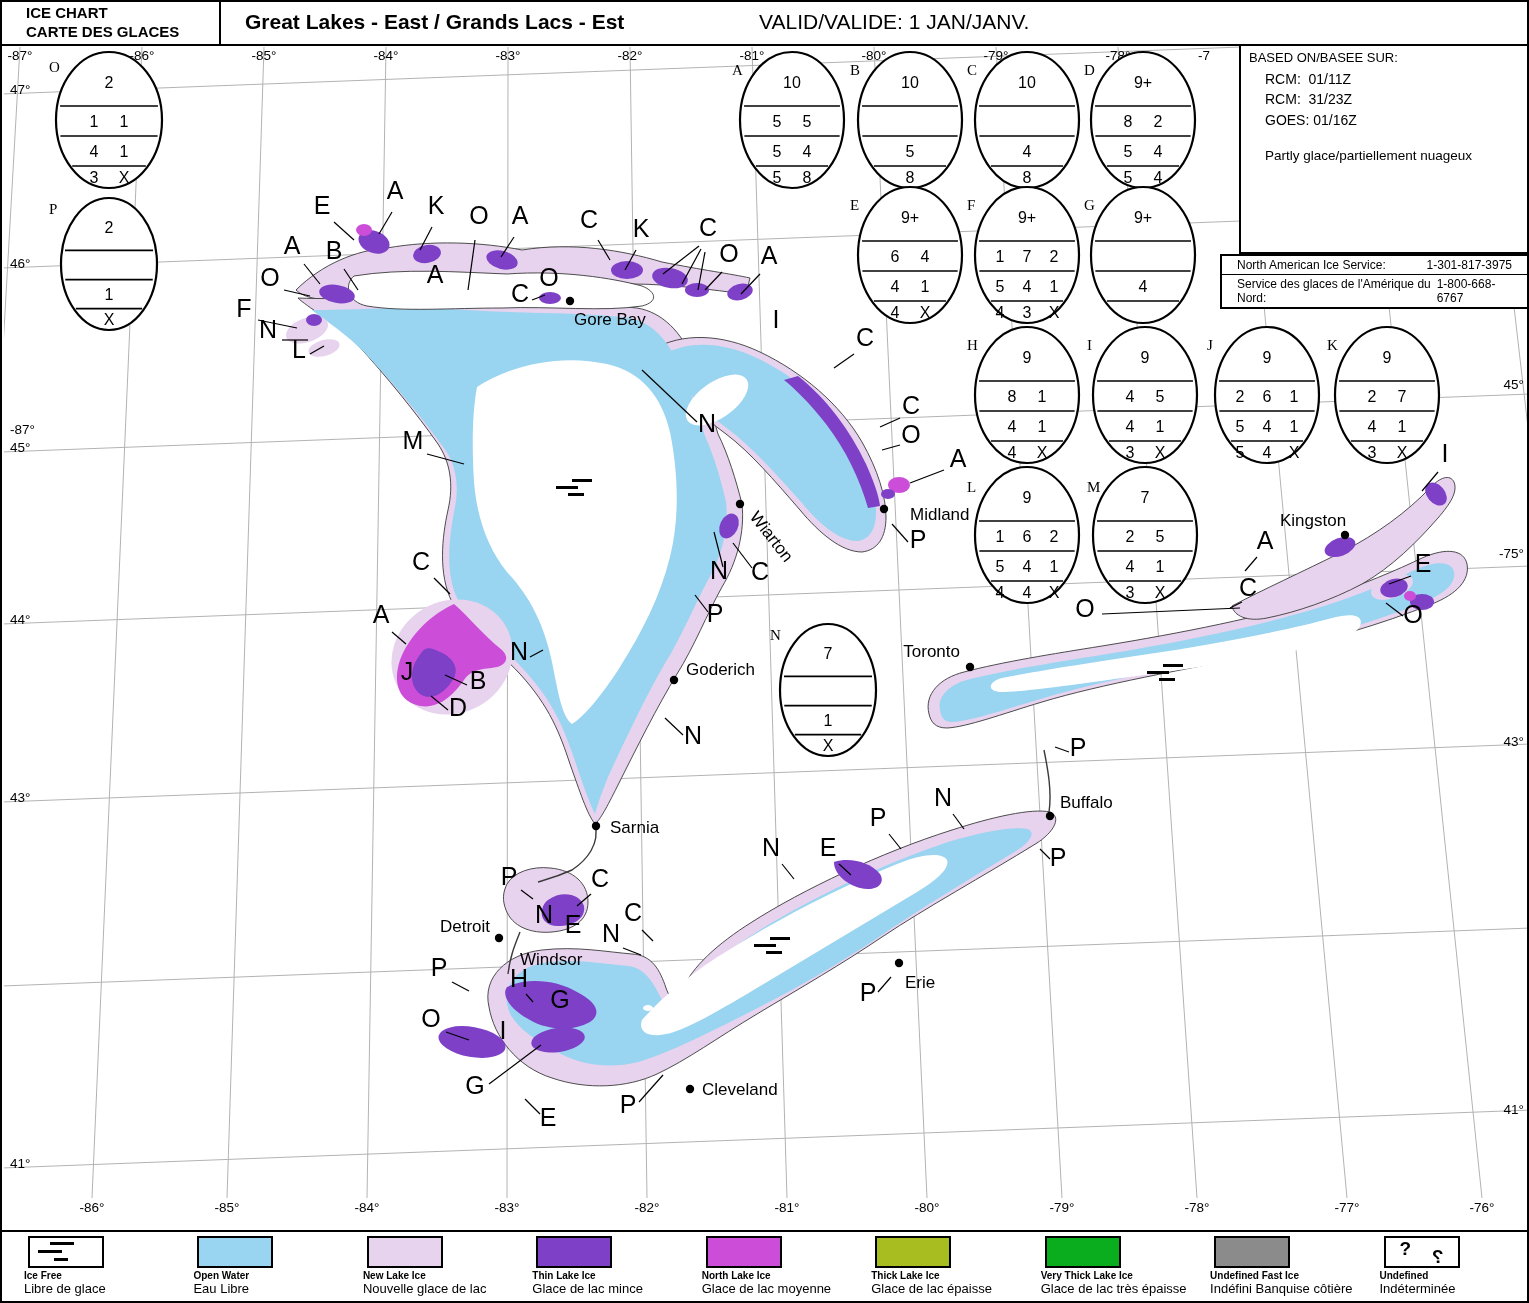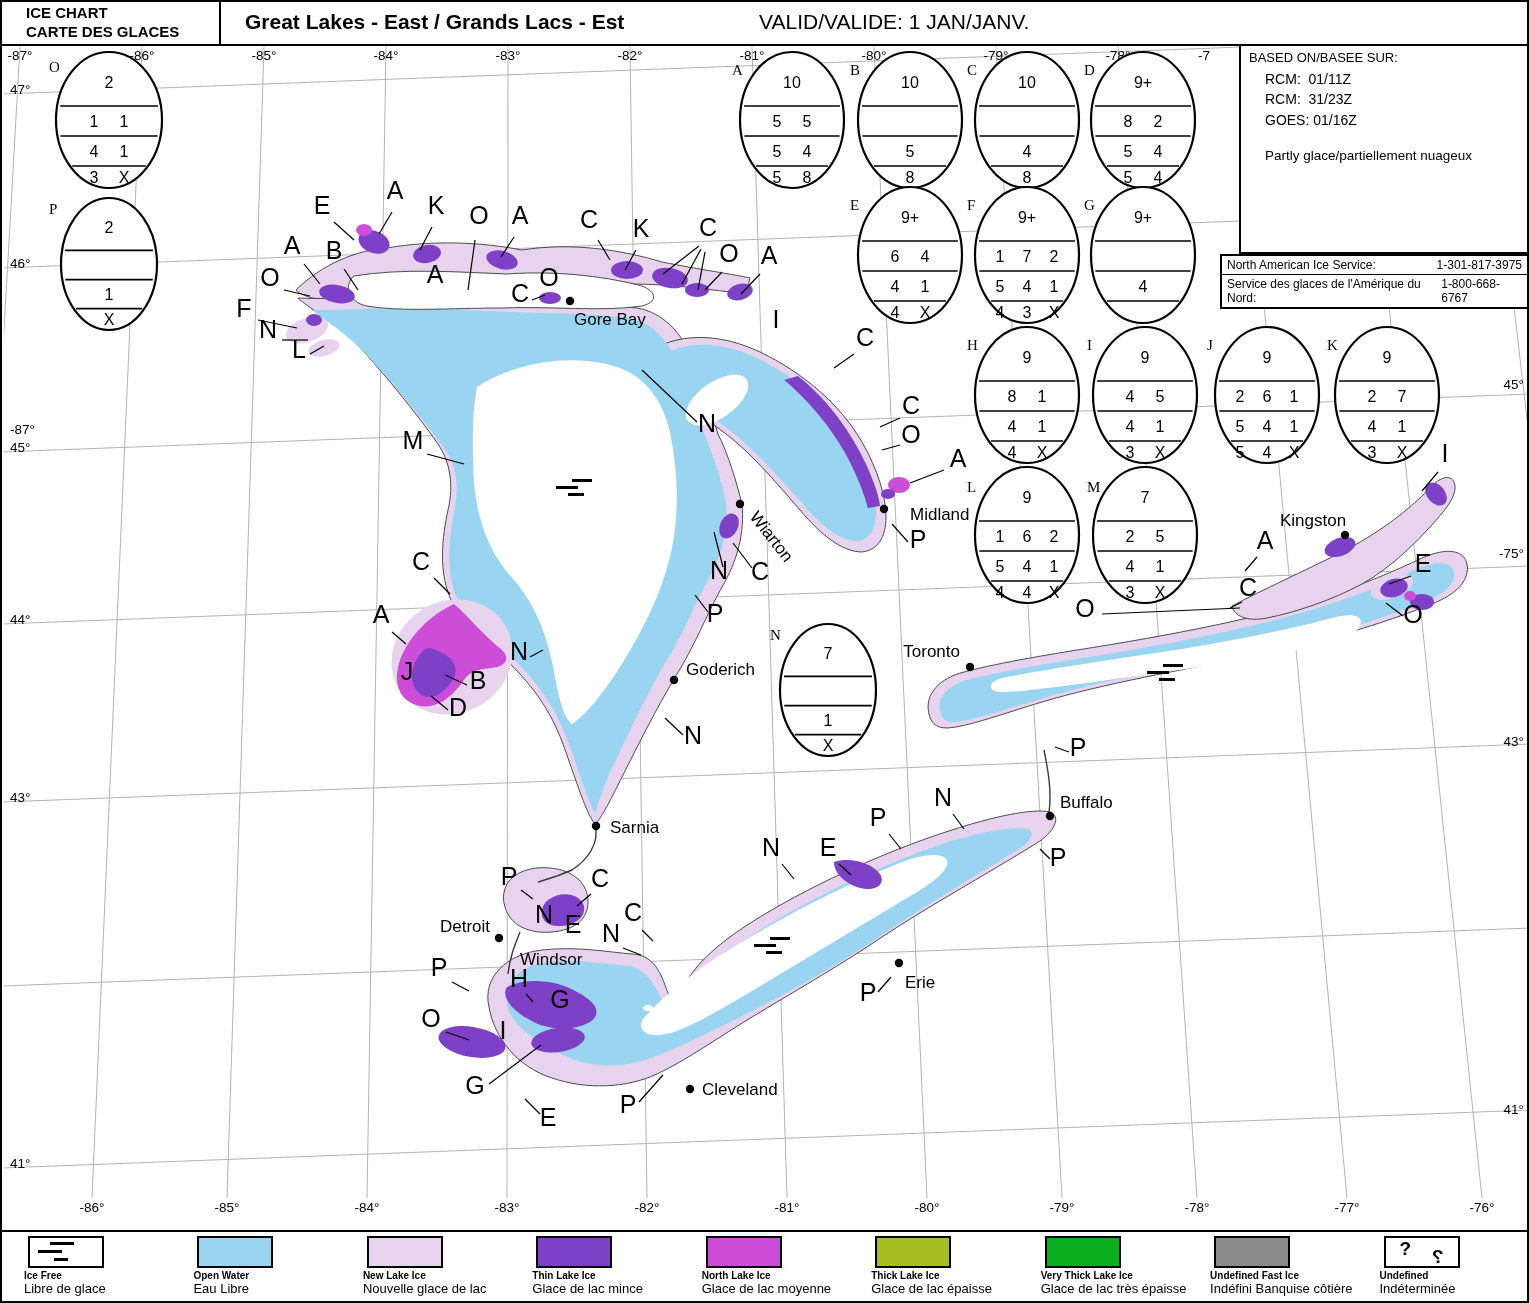--- a/index.html
+++ b/index.html
@@ -9,21 +9,21 @@
   .header{position:absolute;left:0;top:0;width:100%;height:44px;background:#fff;border-bottom:2px solid #000;z-index:6;box-sizing:border-box;}
   .hdr-left{position:absolute;left:0;top:0;width:201px;height:42px;border-right:2px solid #000;padding:2px 6px;box-sizing:border-box;font-weight:bold;font-size:15px;line-height:1.25;margin-left:18px;}
   .hdr-title{position:absolute;left:243px;top:8px;font-size:21px;font-weight:bold;}
   .hdr-valid{position:absolute;left:757px;top:8px;font-size:21px;font-weight:normal;}
   .hdr-agency{position:absolute;right:6px;top:1px;text-align:right;font-size:14.5px;font-weight:bold;line-height:1.4;}
   
   .info-box{position:absolute;left:1218px;top:44px;width:309px;height:208px;border:2px solid #000;border-top:none;background:#fff;z-index:5;box-sizing:border-box;padding:4px 8px;font-size:13px;margin-left:19px;}
   .info-sources{margin:4px 0 0 16px;font-size:14px;line-height:1.45;white-space:pre;}
   .info-weather{margin:18px 0 0 16px;font-size:13.5px;}
   .contact-box{position:absolute;left:1218px;top:252px;width:309px;border:2px solid #000;background:#fff;z-index:5;box-sizing:border-box;font-size:12px;}
-  .contact-row{display:flex;justify-content:space-between;padding:2px 5px;}
+  .contact-row{display:flex;justify-content:space-between;padding:2px 15px;}
   .contact-row + .contact-row{border-top:1.5px solid #000;}
   
   .legend{position:absolute;left:0;bottom:0;width:100%;height:71px;background:#fff;border-top:2px solid #000;z-index:6;box-sizing:border-box;display:flex;}
   .legend-item{flex:1;position:relative;padding-top:4px;box-sizing:border-box;}
   .swatch{width:76px;height:32px;border:2px solid #000;margin-left:26px;box-sizing:border-box;position:relative;background:#fff;}
   .legend-en{font-size:10px;margin-left:22px;margin-top:2px;white-space:nowrap;font-weight:bold;}
   .legend-fr{font-size:13px;margin-left:22px;white-space:nowrap;}
   .ifb{position:absolute;height:3px;background:#000;}
   .qmark{position:absolute;font-size:19px;font-weight:bold;}
 </style>

